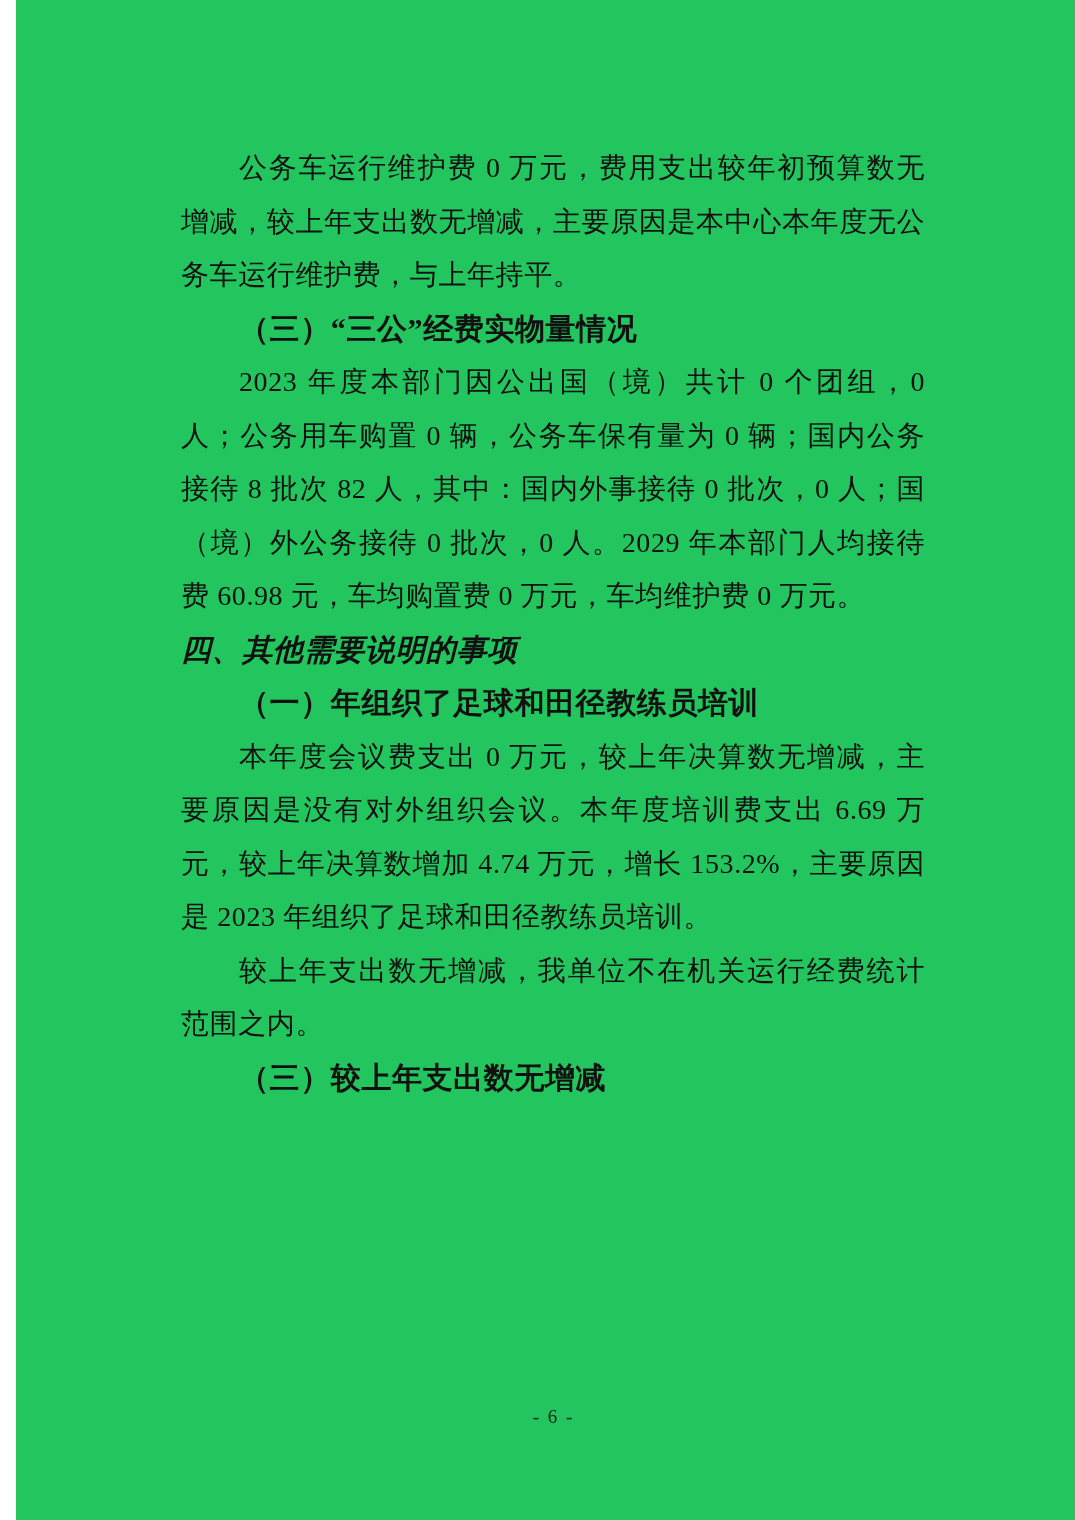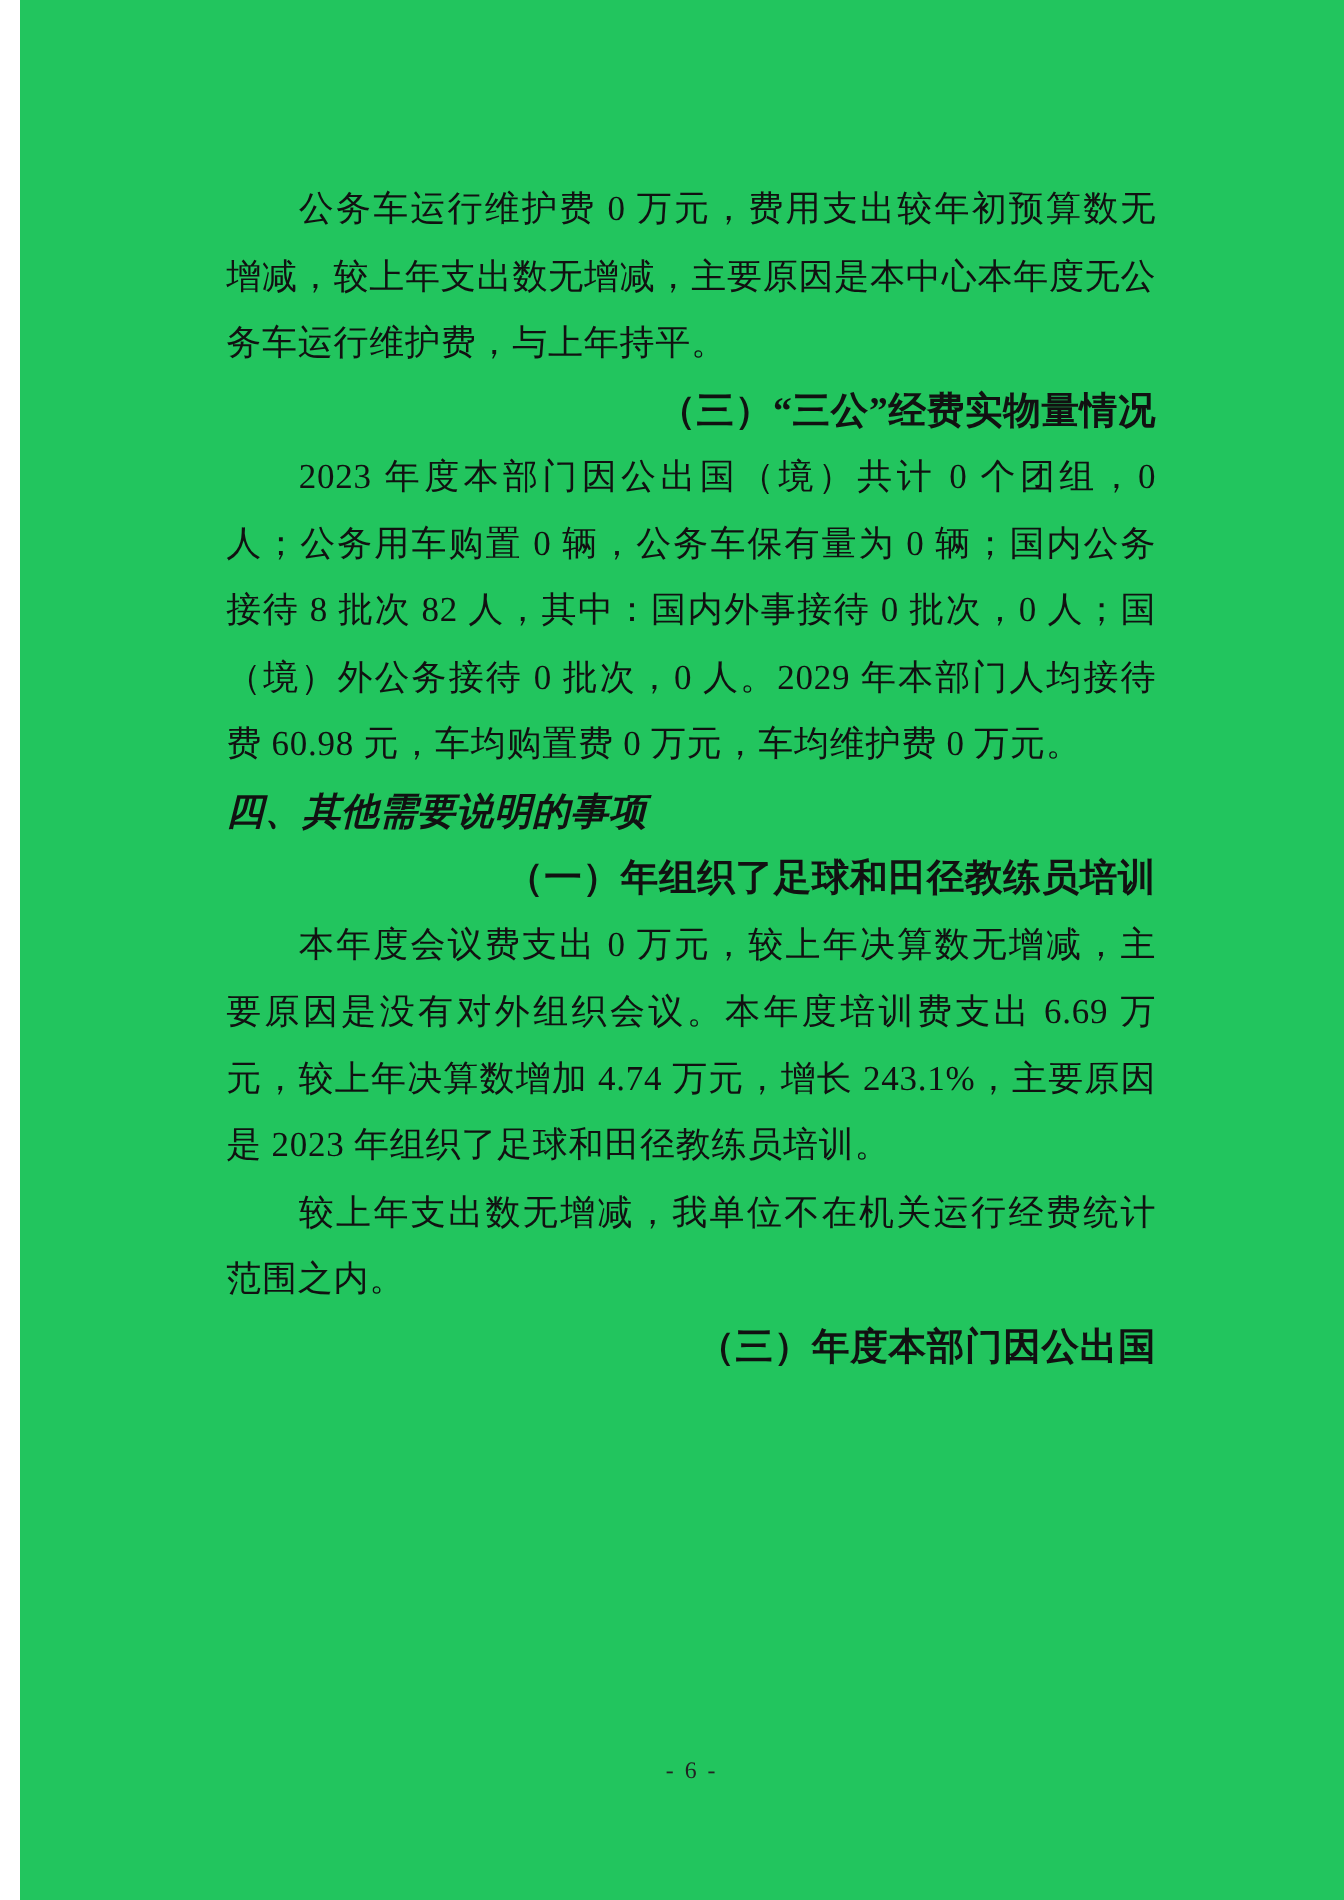--- a/index.html
+++ b/index.html
@@ -43,21 +43,21 @@
     font-size: 30px;
     text-indent: 0;
     text-align: left;
     font-style: italic;
   }
   p.heading-sub {
     font-family: "Liberation Serif", "DejaVu Serif", serif;
     font-weight: 700;
     font-size: 30px;
     text-indent: 58px;
-    text-align: right;
+    text-align: left;
   }
   .page-number {
     position: absolute;
     top: 1406px;
     left: 0;
     width: 100%;
     text-align: center;
     font-family: "Liberation Serif", "DejaVu Serif", serif;
     font-size: 19px;
     letter-spacing: 2px;
@@ -67,19 +67,19 @@
 </head>
 <body>
 
 <div class="page">
   <div class="text-block">
     <p class="body-para">公务车运行维护费 0 万元，费用支出较年初预算数无增减，较上年支出数无增减，主要原因是本中心本年度无公务车运行维护费，与上年持平。</p>
     <p class="heading-sub">（三）“三公”经费实物量情况</p>
     <p class="body-para">2023 年度本部门因公出国（境）共计 0 个团组，0 人；公务用车购置 0 辆，公务车保有量为 0 辆；国内公务接待 8 批次 82 人，其中：国内外事接待 0 批次，0 人；国（境）外公务接待 0 批次，0 人。2029 年本部门人均接待费 60.98 元，车均购置费 0 万元，车均维护费 0 万元。</p>
     <p class="heading-main">四、其他需要说明的事项</p>
     <p class="heading-sub">（一）年组织了足球和田径教练员培训</p>
-    <p class="body-para">本年度会议费支出 0 万元，较上年决算数无增减，主要原因是没有对外组织会议。本年度培训费支出 6.69 万元，较上年决算数增加 4.74 万元，增长 243.1%，主要原因是 2023 年组织了足球和田径教练员培训。</p>
+    <p class="body-para">本年度会议费支出 0 万元，较上年决算数无增减，主要原因是没有对外组织会议。本年度培训费支出 6.69 万元，较上年决算数增加 4.74 万元，增长 153.2%，主要原因是 2023 年组织了足球和田径教练员培训。</p>
     <p class="body-para">较上年支出数无增减，我单位不在机关运行经费统计范围之内。</p>
-    <p class="heading-sub">（三）年度本部门因公出国</p>
+    <p class="heading-sub">（三）较上年支出数无增减</p>
   </div>
 
   <div class="page-number">- 6 -</div>
 </div>
 
 </body></html>

